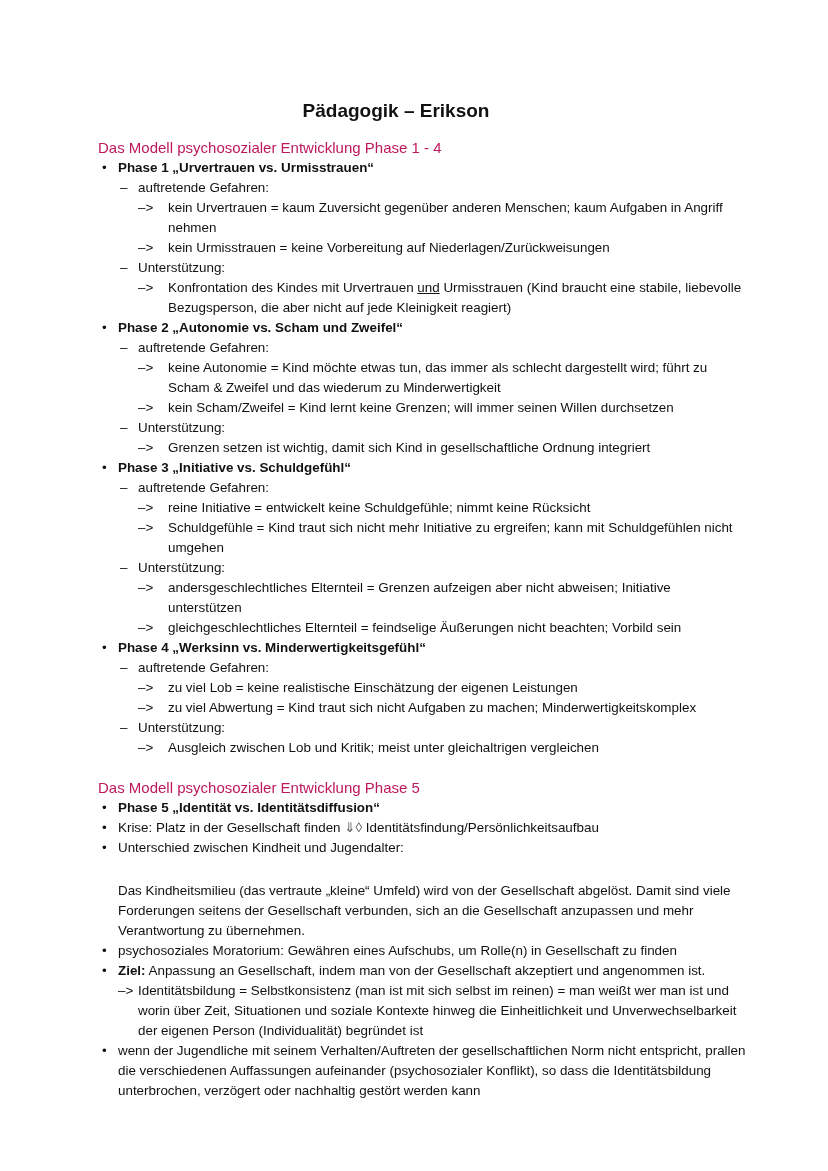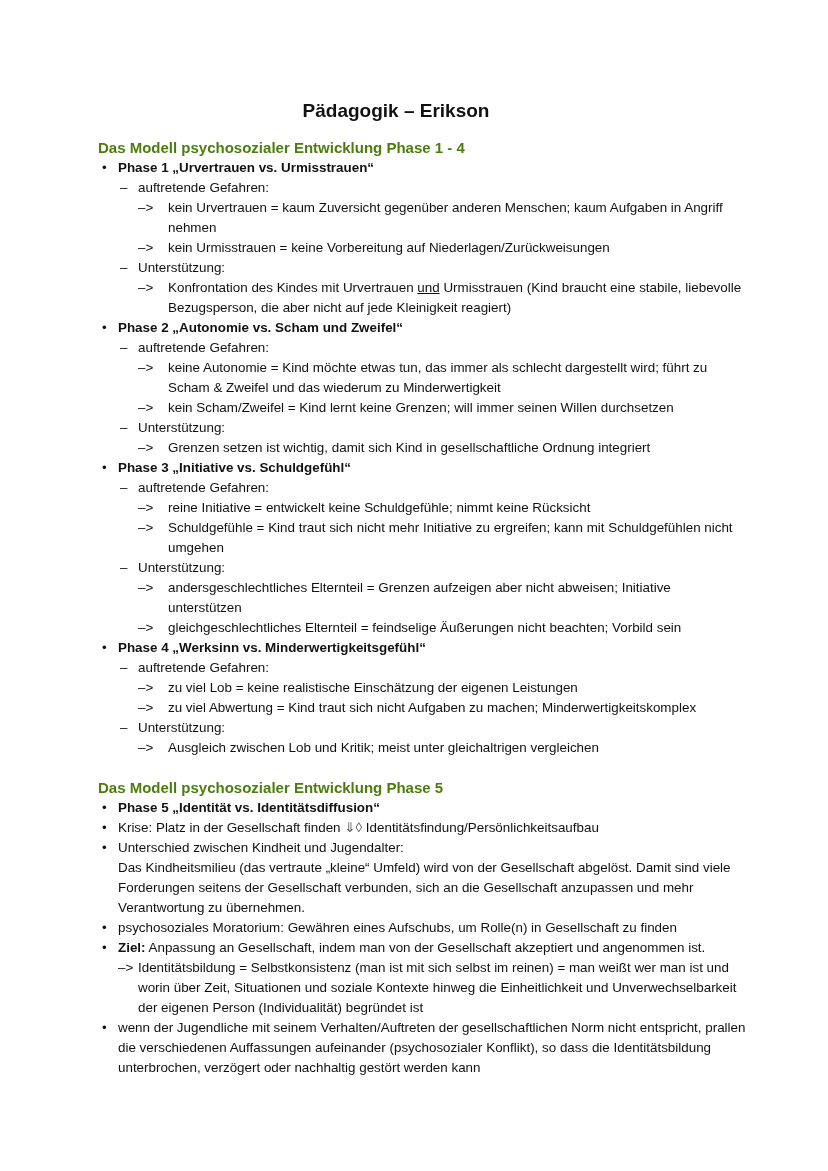--- a/index.html
+++ b/index.html
@@ -1,30 +1,30 @@
 <!DOCTYPE html>
 <html><head>
 <meta charset="utf-8">
 <style>
   html, body { margin: 0; padding: 0; background: #ffffff; }
   body { width: 828px; height: 1171px; position: relative; font-family: "Liberation Sans", sans-serif; color: #111; }
   .page { position: absolute; left: 0; top: 0; width: 828px; height: 1171px; }
   .title { position: absolute; top: 100px; left: 0; width: 792px; text-align: center; font-weight: bold; font-size: 19px; }
   .content { position: absolute; left: 98px; top: 138px; width: 650px; font-size: 13.4px; line-height: 20px; }
-  .heading { color: #4d7c0f; font-weight: bold; font-size: 15px; line-height: 20px; margin: 0 0 0 0; }
+  .heading { color: #be185d; font-weight: normal; font-size: 15px; line-height: 20px; margin: 0 0 0 0; }
   .heading.second { margin-top: 20px; }
   .l1 { position: relative; padding-left: 20px; }
   .l1 .mark { position: absolute; left: 4px; top: 0; }
   .l2 { position: relative; padding-left: 40px; }
   .l2 .mark { position: absolute; left: 22px; top: 0; }
   .l3 { position: relative; padding-left: 70px; }
   .l3 .mark { position: absolute; left: 40px; top: 0; }
   .bold { font-weight: bold; }
   .u { text-decoration: underline; }
-  .cont { padding-left: 20px; }
+  .cont { padding-left: 20px; margin-top: 23px; }
   .cont-arrow { position: relative; padding-left: 40px; }
   .cont-arrow .mark { position: absolute; left: 20px; top: 0; }
 </style>
 </head>
 <body>
 
 <div class="page">
   <div class="title">Pädagogik – Erikson</div>
 
   <div class="content">

